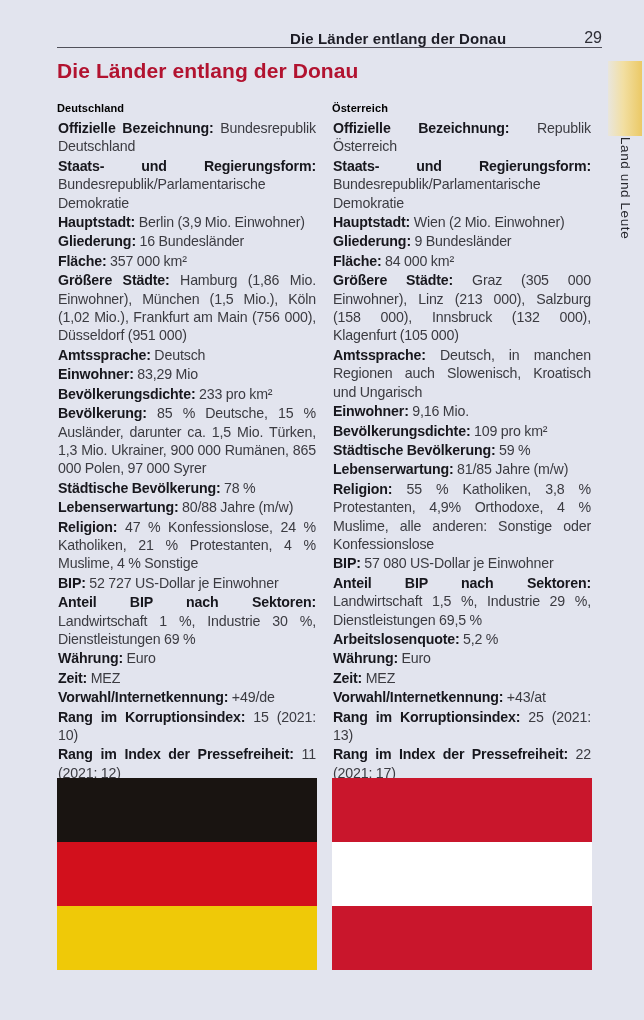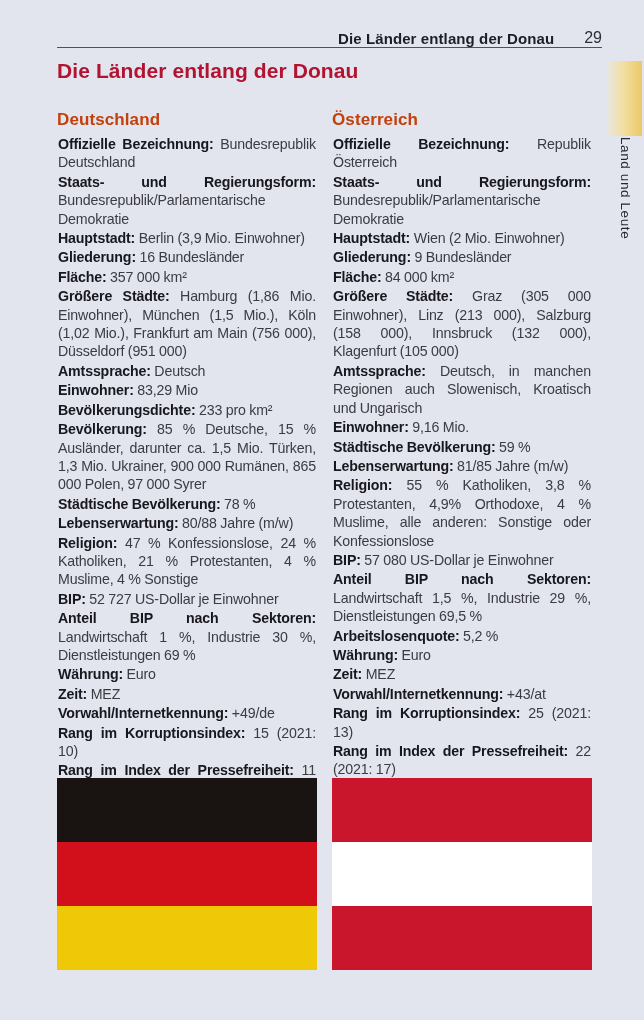--- a/index.html
+++ b/index.html
@@ -12,38 +12,38 @@
     -webkit-font-smoothing:antialiased;
   }
   .running-head{
     position:absolute;left:57px;top:26px;width:545px;height:21px;
     display:flex;justify-content:flex-end;align-items:flex-end;gap:30px;
   }
   .running-head .rh-title{
     font-weight:bold;font-size:15px;color:#1d1d26;letter-spacing:0.1px;
   }
   .running-head .rh-page{
-    font-size:16px;color:#2e2e36;
+    font-size:16px;color:#2e2e36;margin-left:48px;
   }
   .header-rule{
     position:absolute;left:57px;top:47px;width:545px;height:0;
     border-top:1.6px solid #50505a;
   }
   .page-title{
     position:absolute;left:57px;top:59px;
     font-size:21px;font-weight:bold;color:#b21330;letter-spacing:0.1px;
   }
   .columns{
     position:absolute;left:57px;top:94px;width:535px;
     display:flex;gap:15px;
   }
   .column{width:260px;}
   .country-name{
-    color:#c2410c;font-size:17px;font-weight:bold;
-    margin:16px 0 5px 0;letter-spacing:0.1px;
+    color:#000000;font-size:11px;font-weight:bold;
+    margin:8px 0 5px 0;letter-spacing:0.1px;
   }
   .fact{
     margin:1px;font-size:14.2px;line-height:18.4px;
     text-align:justify;color:#3b3b41;letter-spacing:-0.15px;
     word-spacing:-0.3px;
   }
   .fact b{color:#17171d;}
   .flags{
     position:absolute;left:57px;top:778px;width:535px;
     display:flex;gap:15px;
@@ -107,20 +107,21 @@
     <h2 class="country-name">Österreich</h2>
     <div class="facts">
         <p class="fact"><b>Offizielle Bezeichnung:</b><span> Republik Österreich</span></p>
         <p class="fact"><b>Staats- und Regierungsform:</b><span> Bundesrepublik/Parlamentarische Demokratie</span></p>
         <p class="fact"><b>Hauptstadt:</b><span> Wien (2 Mio. Einwohner)</span></p>
         <p class="fact"><b>Gliederung:</b><span> 9 Bundesländer</span></p>
         <p class="fact"><b>Fläche:</b><span> 84 000 km²</span></p>
         <p class="fact"><b>Größere Städte:</b><span> Graz (305 000 Einwohner), Linz (213 000), Salzburg (158 000), Innsbruck (132 000), Klagenfurt (105 000)</span></p>
         <p class="fact"><b>Amtssprache:</b><span> Deutsch, in manchen Regionen auch Slowenisch, Kroatisch und Ungarisch</span></p>
         <p class="fact"><b>Einwohner:</b><span> 9,16 Mio.</span></p>
+        <p class="fact"><b>Bevölkerungsdichte:</b><span> 109 pro km²</span></p>
         <p class="fact"><b>Städtische Bevölkerung:</b><span> 59 %</span></p>
         <p class="fact"><b>Lebenserwartung:</b><span> 81/85 Jahre (m/w)</span></p>
         <p class="fact"><b>Religion:</b><span> 55 % Katholiken, 3,8 % Protestanten, 4,9% Orthodoxe, 4 % Muslime, alle anderen: Sonstige oder Konfessionslose</span></p>
         <p class="fact"><b>BIP:</b><span> 57 080 US-Dollar je Einwohner</span></p>
         <p class="fact"><b>Anteil BIP nach Sektoren:</b><span> Landwirtschaft 1,5 %, Industrie 29 %, Dienstleistungen 69,5 %</span></p>
         <p class="fact"><b>Arbeitslosenquote:</b><span> 5,2 %</span></p>
         <p class="fact"><b>Währung:</b><span> Euro</span></p>
         <p class="fact"><b>Zeit:</b><span> MEZ</span></p>
         <p class="fact"><b>Vorwahl/Internetkennung:</b><span> +43/at</span></p>
         <p class="fact"><b>Rang im Korruptionsindex:</b><span> 25 (2021: 13)</span></p>

